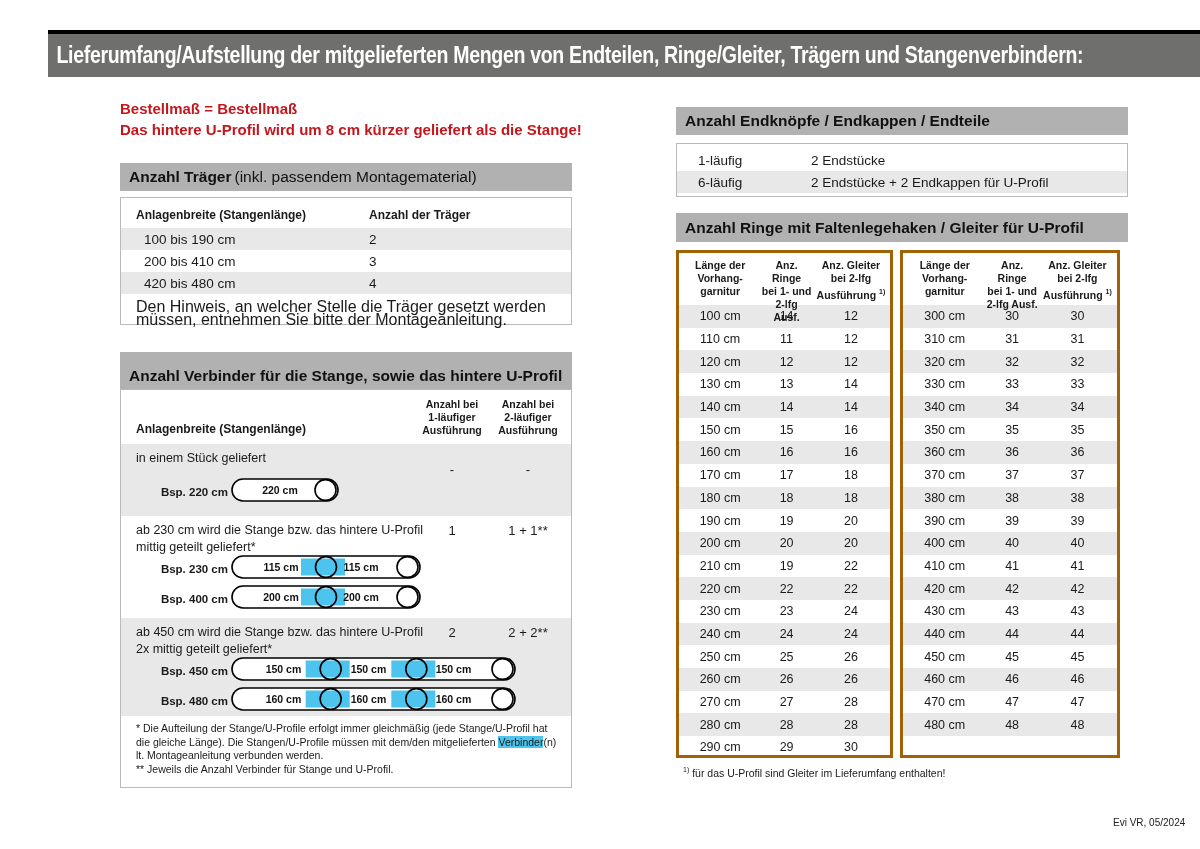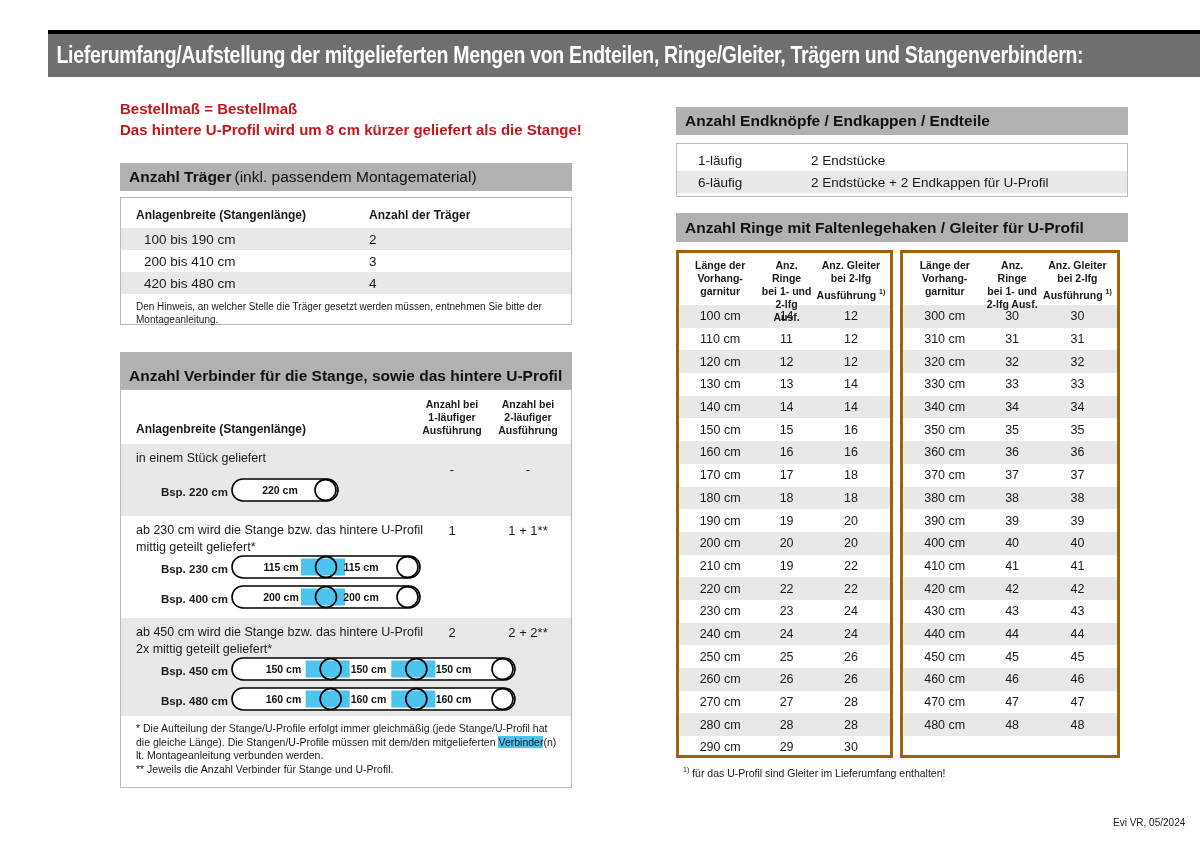--- a/index.html
+++ b/index.html
@@ -22,21 +22,21 @@
 
   
   .box{position:absolute;background:#fff;border:1px solid #b9b9b9;box-sizing:border-box;}
 
   
   .t-head{display:flex;font-weight:bold;font-size:12px;padding:10px 0 6px 15px;}
   .t-head .c1{width:233px;}
   .t-row{display:flex;align-items:center;height:22px;font-size:13.5px;}
   .t-row .c1{width:225px;padding-left:23px;}
   .t-row.shade{background:#e8e8e8;}
-  .t-note{font-size:10px;line-height:13px;padding:6px 15px 0 15px;}
+  .t-note{font-size:16px;line-height:13px;padding:6px 15px 0 15px;}
 
   
   .v-c1h{position:absolute;left:15px;top:32px;font-weight:bold;font-size:12px;}
   .v-c2h,.v-c3h{position:absolute;top:8px;width:80px;text-align:center;font-weight:bold;font-size:10.5px;line-height:13px;}
   .v-c2h{left:291px;} .v-c3h{left:367px;}
   .vblock{position:absolute;left:0;width:100%;box-sizing:border-box;}
   .vblock.shade{background:#e8e8e8;}
   .vb-text{position:absolute;left:15px;top:6px;width:300px;font-size:12.5px;line-height:16.5px;}
   .vb-v1,.vb-v2{position:absolute;width:80px;text-align:center;font-size:13px;}
   .vb-v1{left:291px;} .vb-v2{left:367px;}

